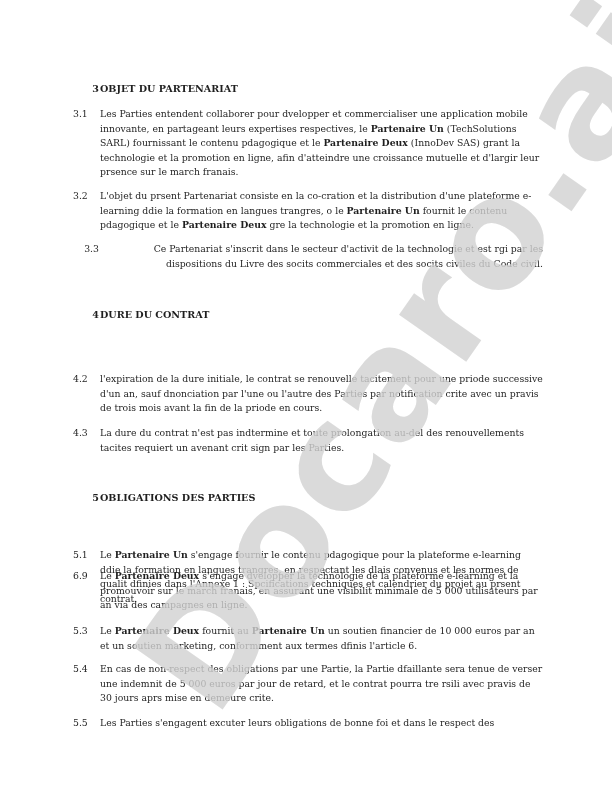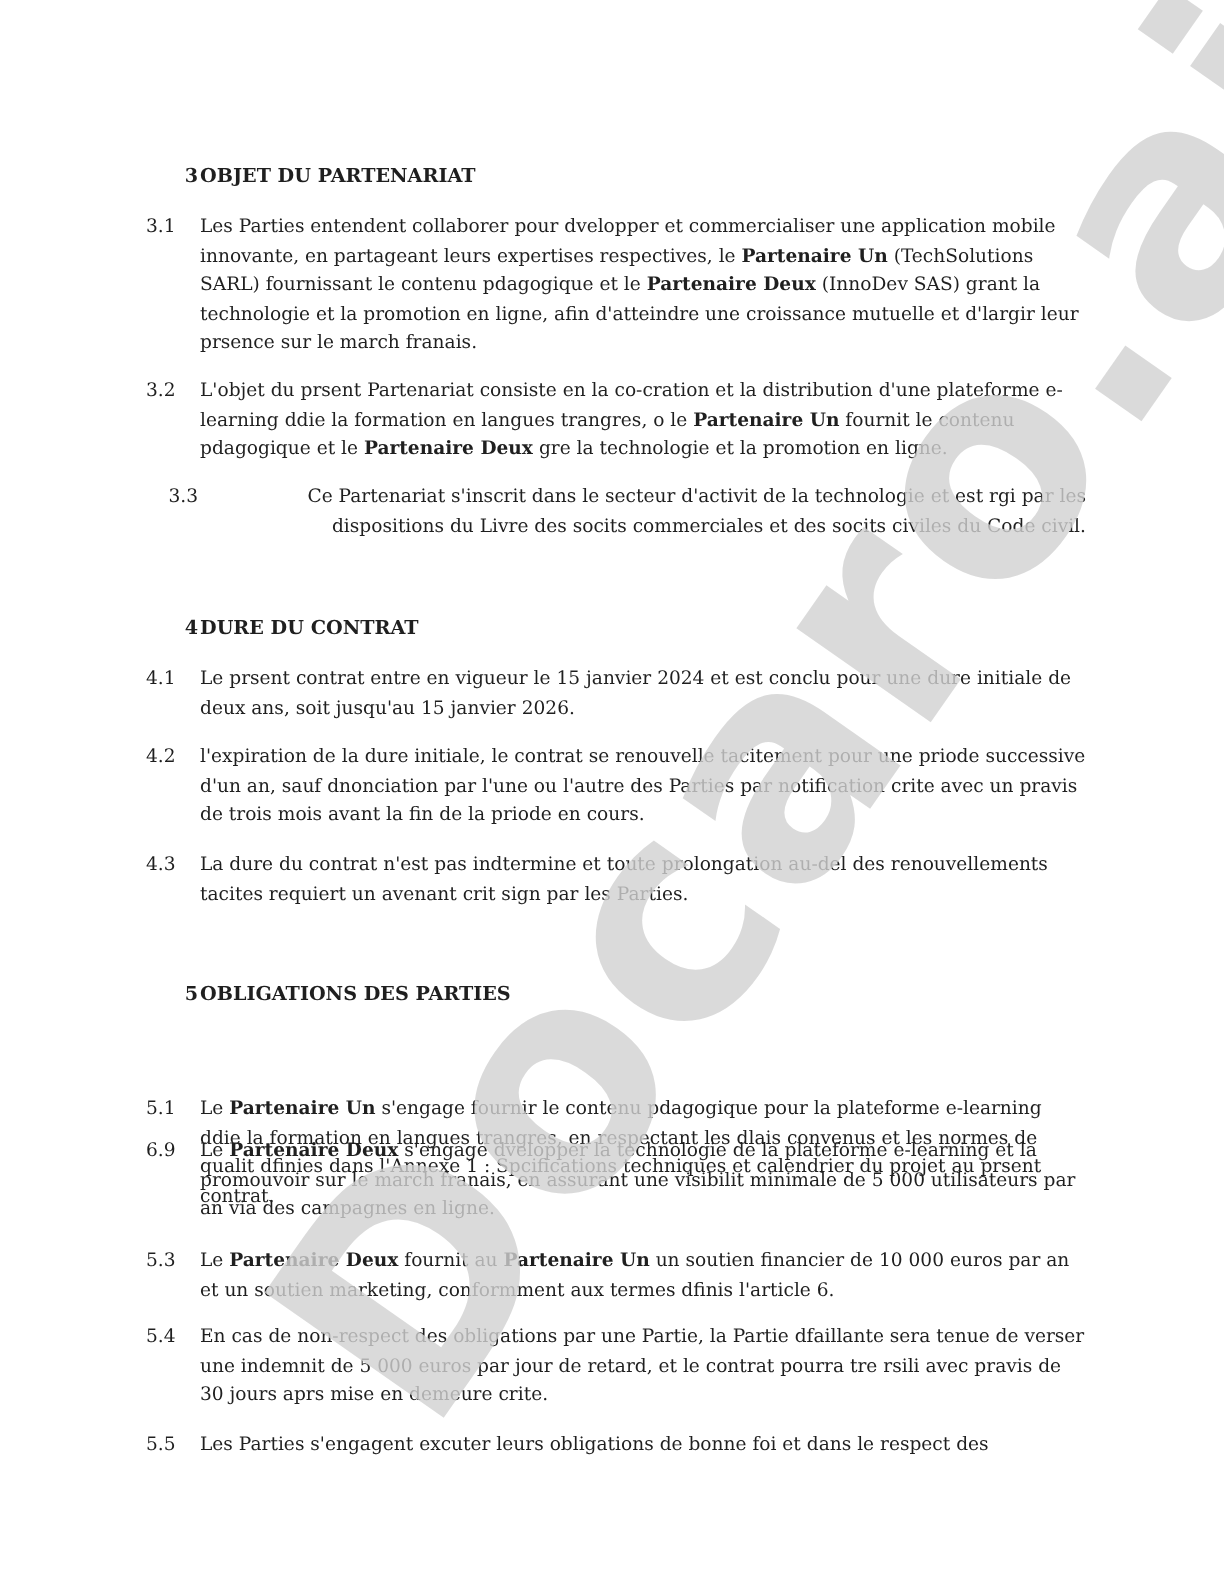--- a/index.html
+++ b/index.html
@@ -52,24 +52,20 @@
   <div class="clause" style="top:242px;text-align:right;">
     <span class="cnum">3.3</span>
     <span class="ctext">Ce Partenariat s'inscrit dans le secteur d'activit de la technologie et est rgi par les dispositions du Livre des socits commerciales et des socits civiles du Code civil.</span>
   </div>
 
   <div class="heading" style="top:309px;">
     <span class="num">4</span>
     <span class="ttl">DURE DU CONTRAT</span>
   </div>
 
-  <div class="clause" style="top:333px;">
-    <span class="cnum">4.1</span>
-    <span class="ctext">Le prsent contrat entre en vigueur le 15 janvier 2024 et est conclu pour une dure initiale de deux ans, soit jusqu'au 15 janvier 2026.</span>
-  </div>
 
   <div class="clause" style="top:372px;">
     <span class="cnum">4.2</span>
     <span class="ctext"> l'expiration de la dure initiale, le contrat se renouvelle tacitement pour une priode successive d'un an, sauf dnonciation par l'une ou l'autre des Parties par notification crite avec un pravis de trois mois avant la fin de la priode en cours.</span>
   </div>
 
   <div class="clause" style="top:426px;">
     <span class="cnum">4.3</span>
     <span class="ctext">La dure du contrat n'est pas indtermine et toute prolongation au-del des renouvellements tacites requiert un avenant crit sign par les Parties.</span>
   </div>

